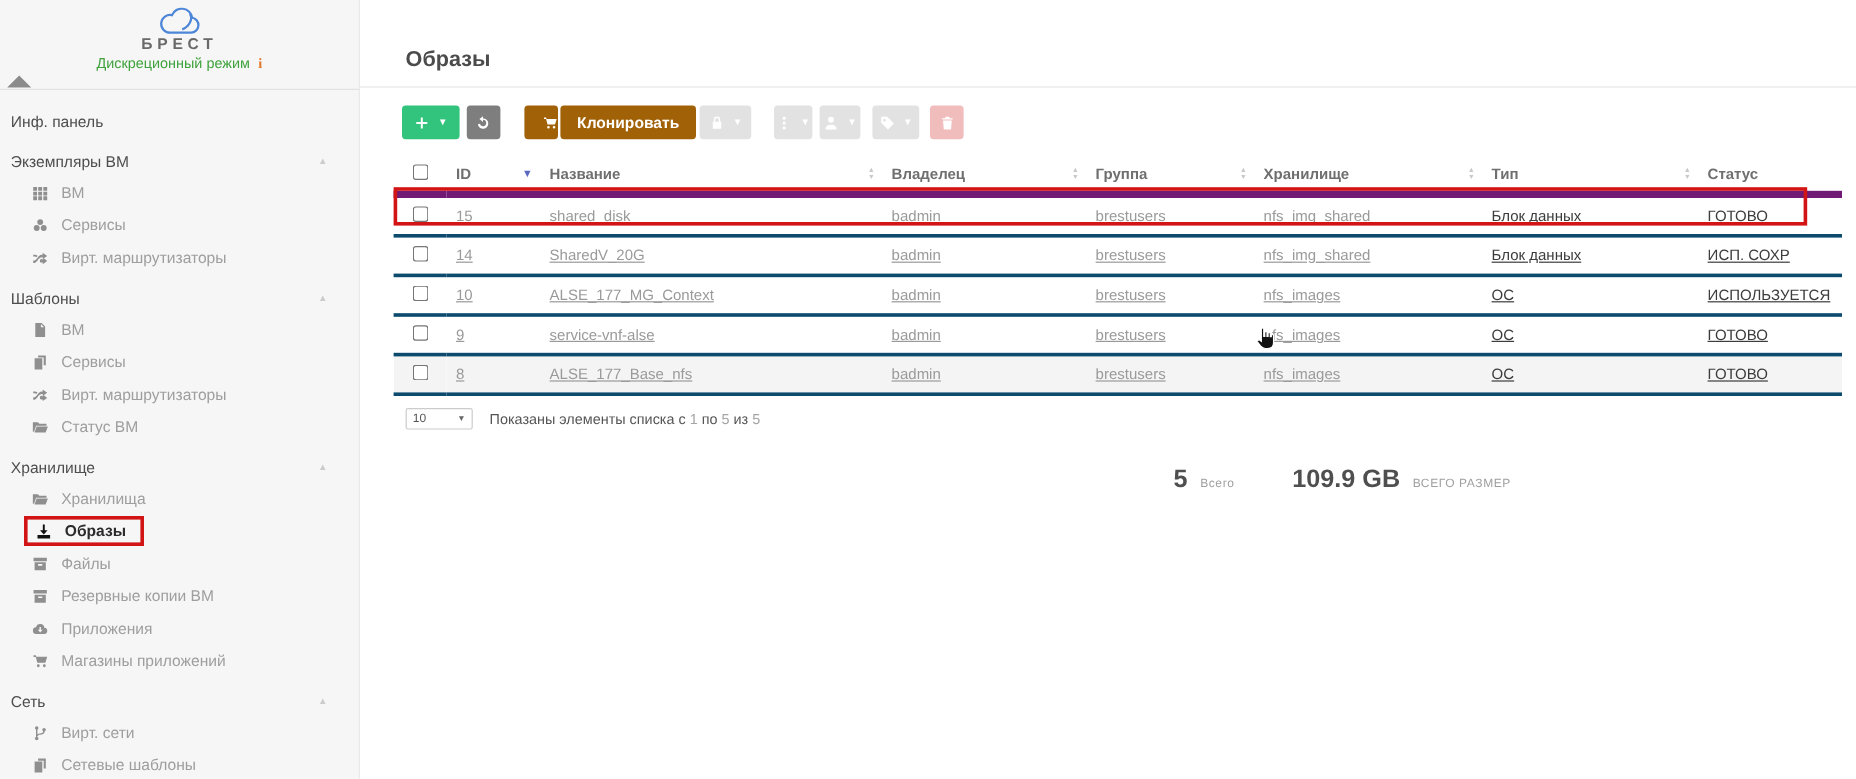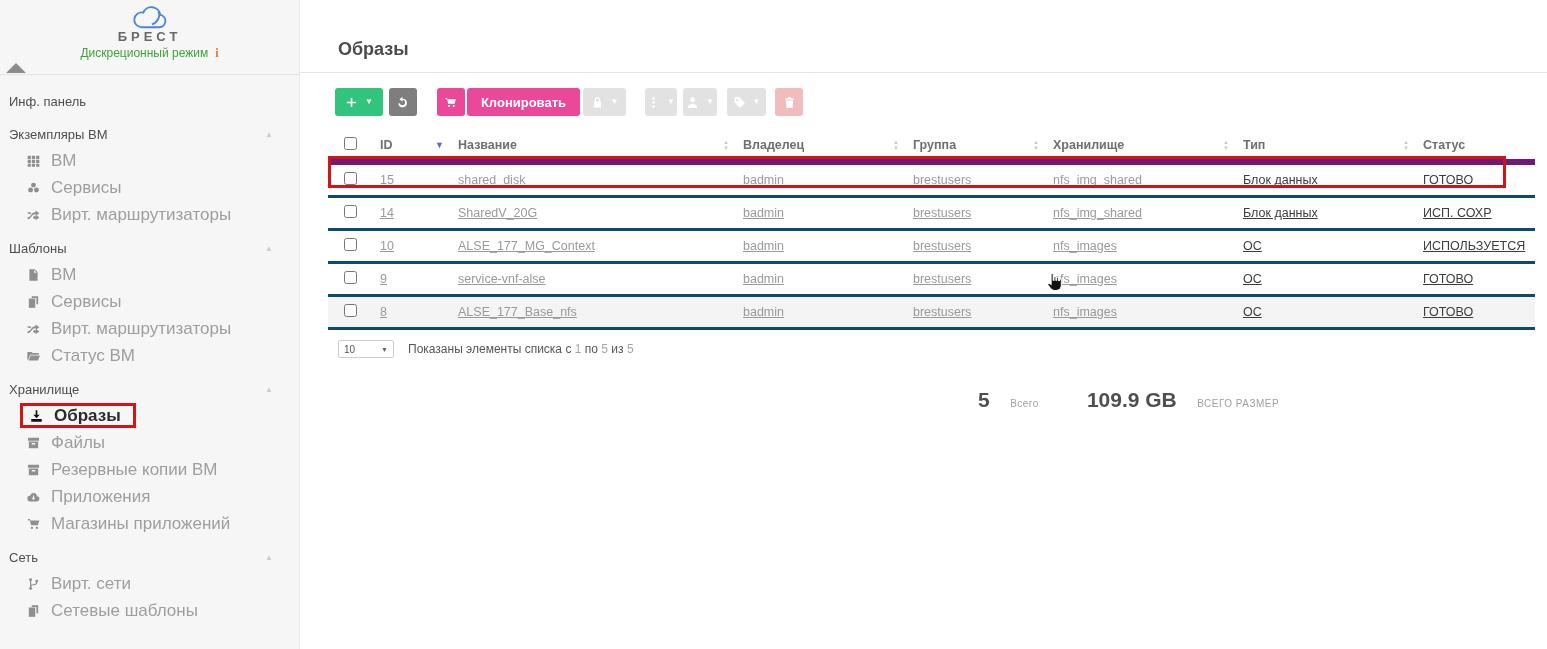--- a/index.html
+++ b/index.html
@@ -18,38 +18,38 @@
   .mode-line { margin-top:3px; font-size:12px; line-height:13px; color:#3fa23c; cursor:pointer; }
   .info-i { color:#e2782d; font-weight:bold; font-family:"Liberation Serif", serif; margin-left:7px; font-size:12px; }
   .collapse-row { height:15px; border-bottom:1px solid #e2e2e2; position:relative; }
   .collapse-tri { position:absolute; left:6px; bottom:1px; width:0; height:0;
     border-left:10px solid transparent; border-right:10px solid transparent; border-bottom:10px solid #8b8b8b; }
   .nav { padding-top:14px; }
   .nav-section { margin-bottom:8px; }
   .nav-header { display:flex; justify-content:space-between; align-items:center;
     padding:6px 26px 6px 9px; font-size:13px; font-weight:normal; color:#4e4e4e; line-height:13px; cursor:pointer; }
   .nav-caret { color:#cccccc; font-size:8px; }
-  .nav-item { display:flex; padding:6px 0 6px 26px; font-size:17px; line-height:15px; color:#9e9e9e; cursor:pointer; }
+  .nav-item { display:flex; padding:6px 0 6px 26px; font-size:13px; line-height:15px; color:#9e9e9e; cursor:pointer; }
   .nav-item .icon { color:#8f8f8f; margin-right:10px; }
   .item-box { display:inline-flex; align-items:center; }
   .nav-item.active { color:#2b2b2b; font-weight:bold; }
   .nav-item.active .icon { color:#111; }
   .nav-item.active .item-box { border:3px solid #d21414; padding:2px 12px 2px 6px; margin:-5px 0 -5px -6px; }
 
   
   .main { flex:1; position:relative; background:#fff; }
   .page-title { margin:0; font-size:18px; font-weight:bold; color:#4b4b4b; padding:40px 0 13px 38px; border-bottom:1px solid #e7e7e7; line-height:19px; }
   .toolbar { display:flex; align-items:center; margin:15px 0 0 35px; height:28px; }
   .tb { height:28px; border:none; border-radius:3px; display:inline-flex; align-items:center; justify-content:center;
         gap:7px; color:#fff; font-family:inherit; cursor:pointer; padding:0; }
   .tb:disabled { cursor:default; }
   .tb .icon { width:13px; height:13px; }
   .tb-green { background:#32c47c; padding:0 10px; }
   .tb-dark  { background:#7e7e7e; width:28px; }
-  .tb-blue  { background:#ec4899; }
+  .tb-blue  { background:#a16207;justify-content:flex-end; }
   .tb-gray  { background:#e2e2e2; }
   .tb-red   { background:#f0bcbc; width:28px; }
   .tb-caret { font-size:8px; line-height:8px; }
   .tb-label { font-size:13px; font-weight:bold; }
   [data-name="refresh-button"]     { margin-left:6px; }
   [data-name="marketplace-button"] { margin-left:20px; width:28px; }
   [data-name="clone-button"]       { margin-left:2px; padding:0 14px; }
   [data-name="lock-button"]        { margin-left:3px; width:43px; }
   [data-name="actions-button"]     { margin-left:19px; width:32px; }
   [data-name="chown-button"]       { margin-left:6px; width:34px; }
@@ -72,21 +72,21 @@
 
   .pagination { display:flex; align-items:center; margin:10px 0 0 38px; font-size:12px; color:#565656; }
   .page-select { width:56px; height:18px; border:1px solid #ccc; border-radius:2px; background:#fff; display:inline-flex;
     align-items:center; justify-content:space-between; padding:0 5px; font-size:10px; color:#555; cursor:pointer; margin-right:14px; }
   .select-caret { font-size:7px; color:#666; }
   .pg-num { color:#a5a5a5; }
 
   .totals { display:flex; align-items:baseline; margin:30px 0 0 678px; }
   .total-block { margin-right:48px; white-space:nowrap; }
   .total-num { font-size:21px; font-weight:bold; color:#4f4f4f; }
-  .total-label { font-size:10px; color:#9f9f9f; margin-left:16px; letter-spacing:0.5px; }
+  .total-label { font-size:10px; color:#9f9f9f; margin-left:6px; letter-spacing:0.5px; }
 
   .mouse-cursor { position:absolute; left:718px; top:140px; z-index:7; pointer-events:none; }
 </style>
 </head>
 <body>
 
 <svg width="0" height="0" style="position:absolute">
   <defs>
     <symbol id="grid-icon" viewBox="0 0 24 24">
         <path d="M2 3h5.5v5.5H2zM9.2 3h5.5v5.5H9.2zM16.5 3H22v5.5h-5.5zM2 9.8h5.5v5.5H2zM9.2 9.8h5.5v5.5H9.2zM16.5 9.8H22v5.5h-5.5zM2 16.5h5.5V22H2zM9.2 16.5h5.5V22H9.2zM16.5 16.5H22V22h-5.5z"></path>
@@ -253,20 +253,28 @@
             <span class="item-label" data-name="sidebar-item-label">Статус ВМ</span>
         </span>
       </div>
   </div>
   <div class="nav-section" data-name="sidebar-section-storage">
     <div class="nav-header" data-name="sidebar-section-header-storage">
       <span data-name="section-label">Хранилище</span>
       <span class="nav-caret" data-name="collapse-caret-icon">▲</span>
     </div>
 
+      <div class="nav-item" data-name="sidebar-item-datastores">
+        <span class="item-box" data-name="sidebar-item-box">
+          <svg class="icon" data-name="folder-open-icon">
+              <use href="#folder-open-icon"></use>
+            </svg>
+            <span class="item-label" data-name="sidebar-item-label">Хранилища</span>
+        </span>
+      </div>
       <div class="nav-item active" data-name="sidebar-item-images">
         <span class="item-box" data-name="sidebar-item-box">
           <svg class="icon" data-name="download-icon">
               <use href="#download-icon"></use>
             </svg>
             <span class="item-label" data-name="sidebar-item-label">Образы</span>
         </span>
       </div>
       <div class="nav-item" data-name="sidebar-item-files">
         <span class="item-box" data-name="sidebar-item-box">

